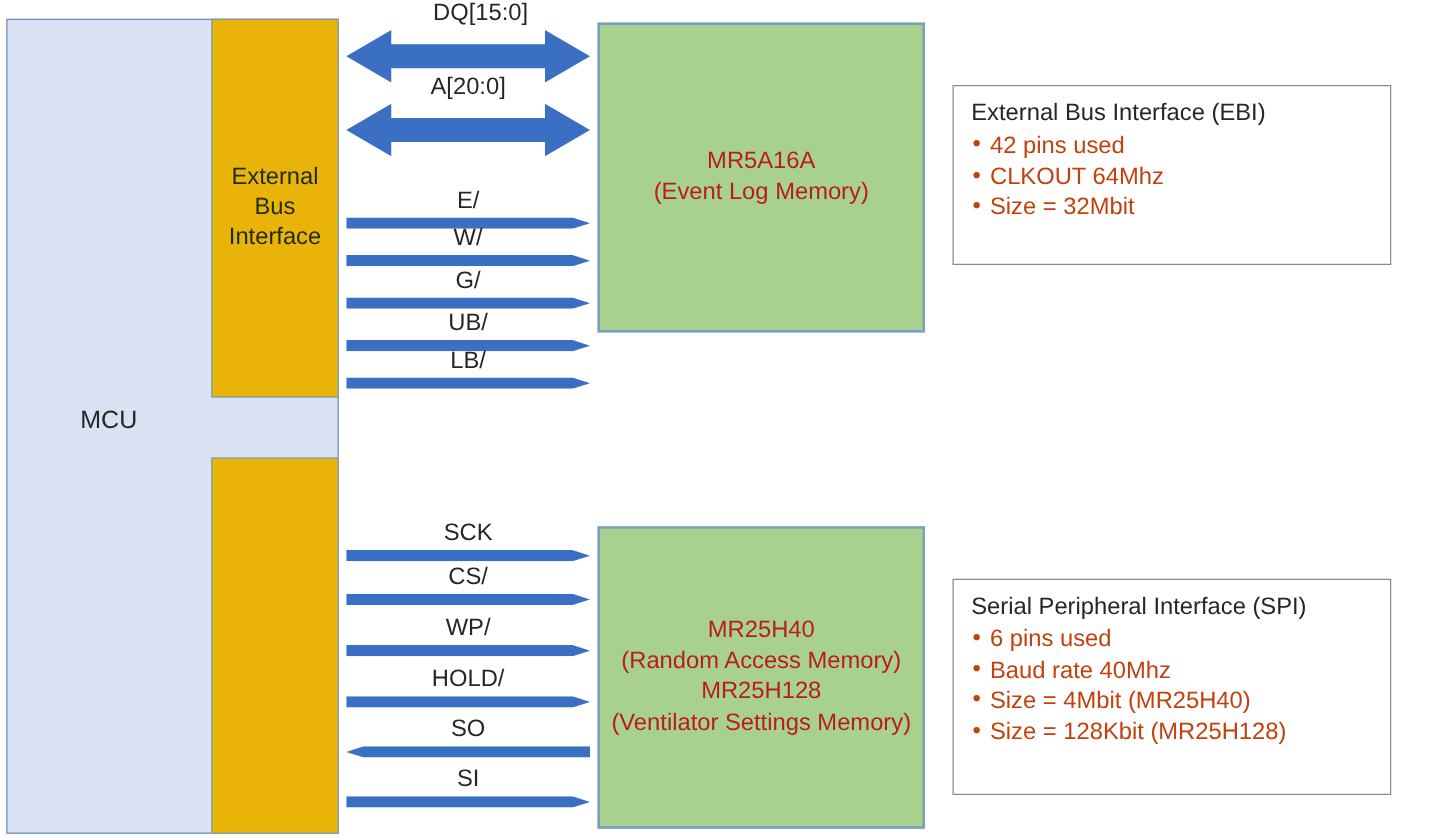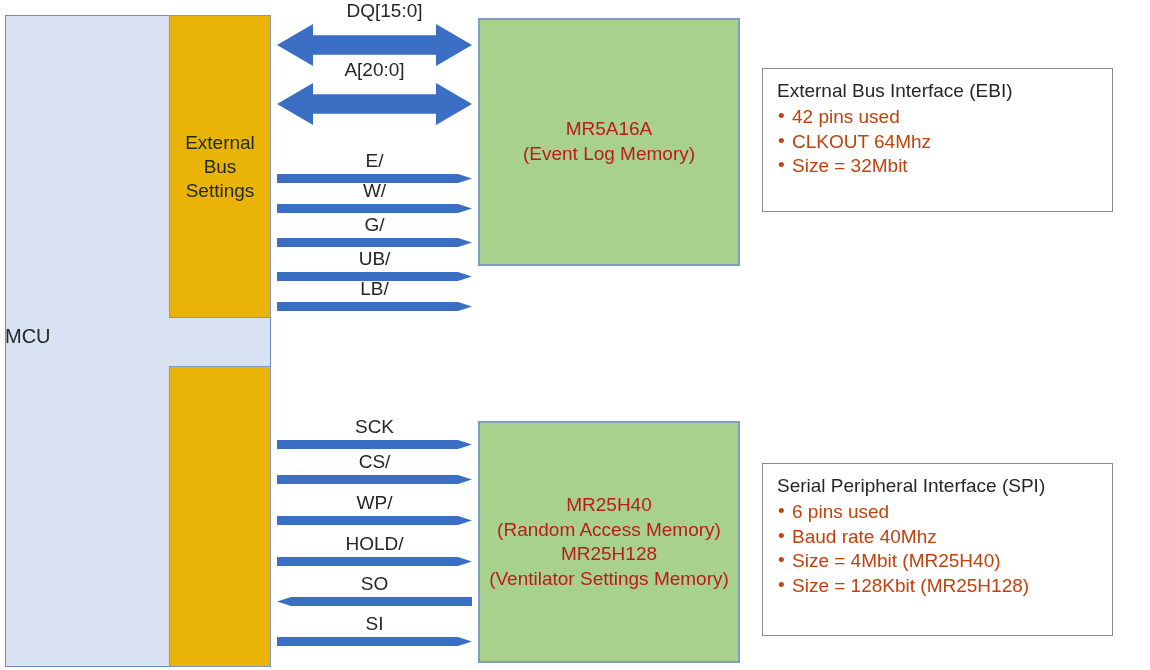--- a/index.html
+++ b/index.html
@@ -3,21 +3,21 @@
 <meta charset="utf-8">
 <style>
   html,body{margin:0;padding:0;background:#ffffff;}
   body{width:1150px;height:670px;position:relative;overflow:hidden;
        font-family:"Liberation Sans","DejaVu Sans",sans-serif;color:#1a1a1a;}
   #stage{position:absolute;left:0;top:0;width:1150px;height:670px;}
 
   .box{position:absolute;box-sizing:border-box;}
 
   .mcu-box{background:#d9e2f3;border:1.5px solid #6f8bbd;}
-  .mcu-label{position:absolute;left:5px;top:325px;width:164px;text-align:left;
+  .mcu-label{position:absolute;left:5px;top:325px;width:164px;text-align:center;
              font-size:20px;color:#262626;}
 
   .green-block{background:#eab308;border:1.5px solid #7b9cc4;}
   .green-block .inner{position:absolute;left:0;right:0;top:50%;
       transform:translateY(-50%);text-align:center;font-size:19px;
       line-height:1.28;color:#1d2b17;}
 
   .mem-box{background:#a9d18e;border:2px solid #7e9dc2;}
   .mem-box .inner{position:absolute;left:6px;right:6px;top:50%;
       transform:translateY(-50%);text-align:center;font-size:19px;
@@ -41,21 +41,21 @@
 
 <div id="stage">
 
   <div class="box mcu-box" style="left:5px;top:15px;width:266px;height:652px;"></div>
   <div class="mcu-label">MCU</div>
 
   <div class="box green-block" style="left:169px;top:15px;width:102px;height:303px;">
     <div class="inner">
         <div>External</div>
         <div>Bus</div>
-        <div>Settings</div>
+        <div>Interface</div>
       </div>
   </div>
 
   <div class="box green-block" style="left:169px;top:366px;width:102px;height:301px;"></div>
 
   <div class="box mem-box" style="left:478px;top:18px;width:262px;height:248px;">
     <div class="inner">
       <div>MR5A16A</div>
       <div>(Event Log Memory)</div>
     </div>

